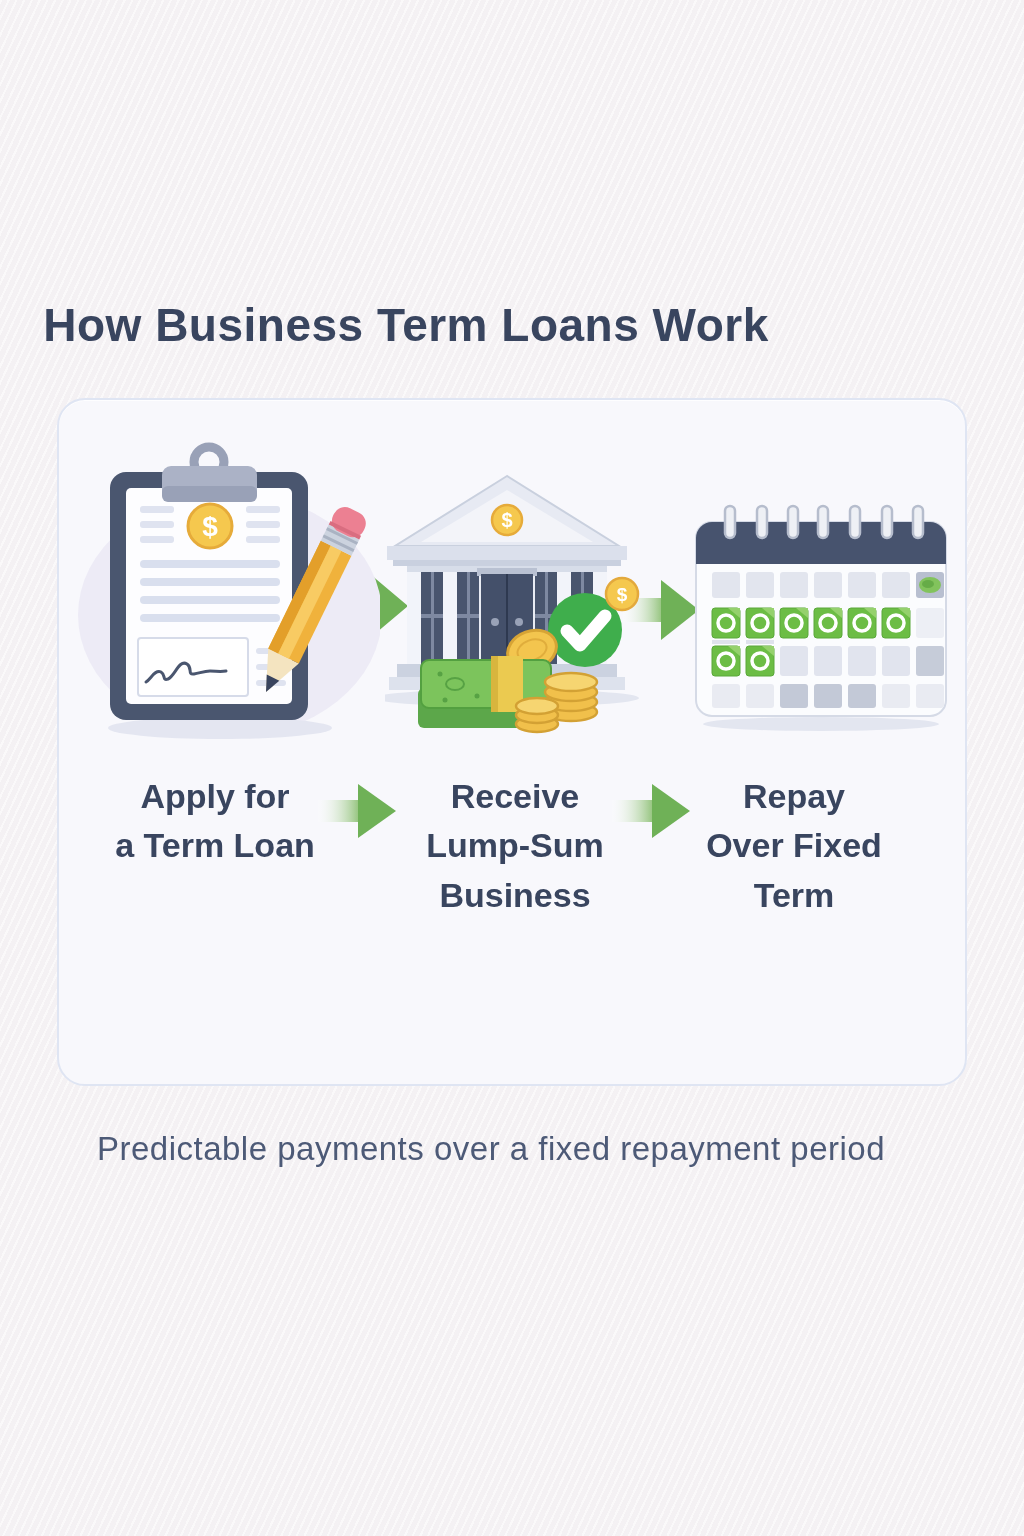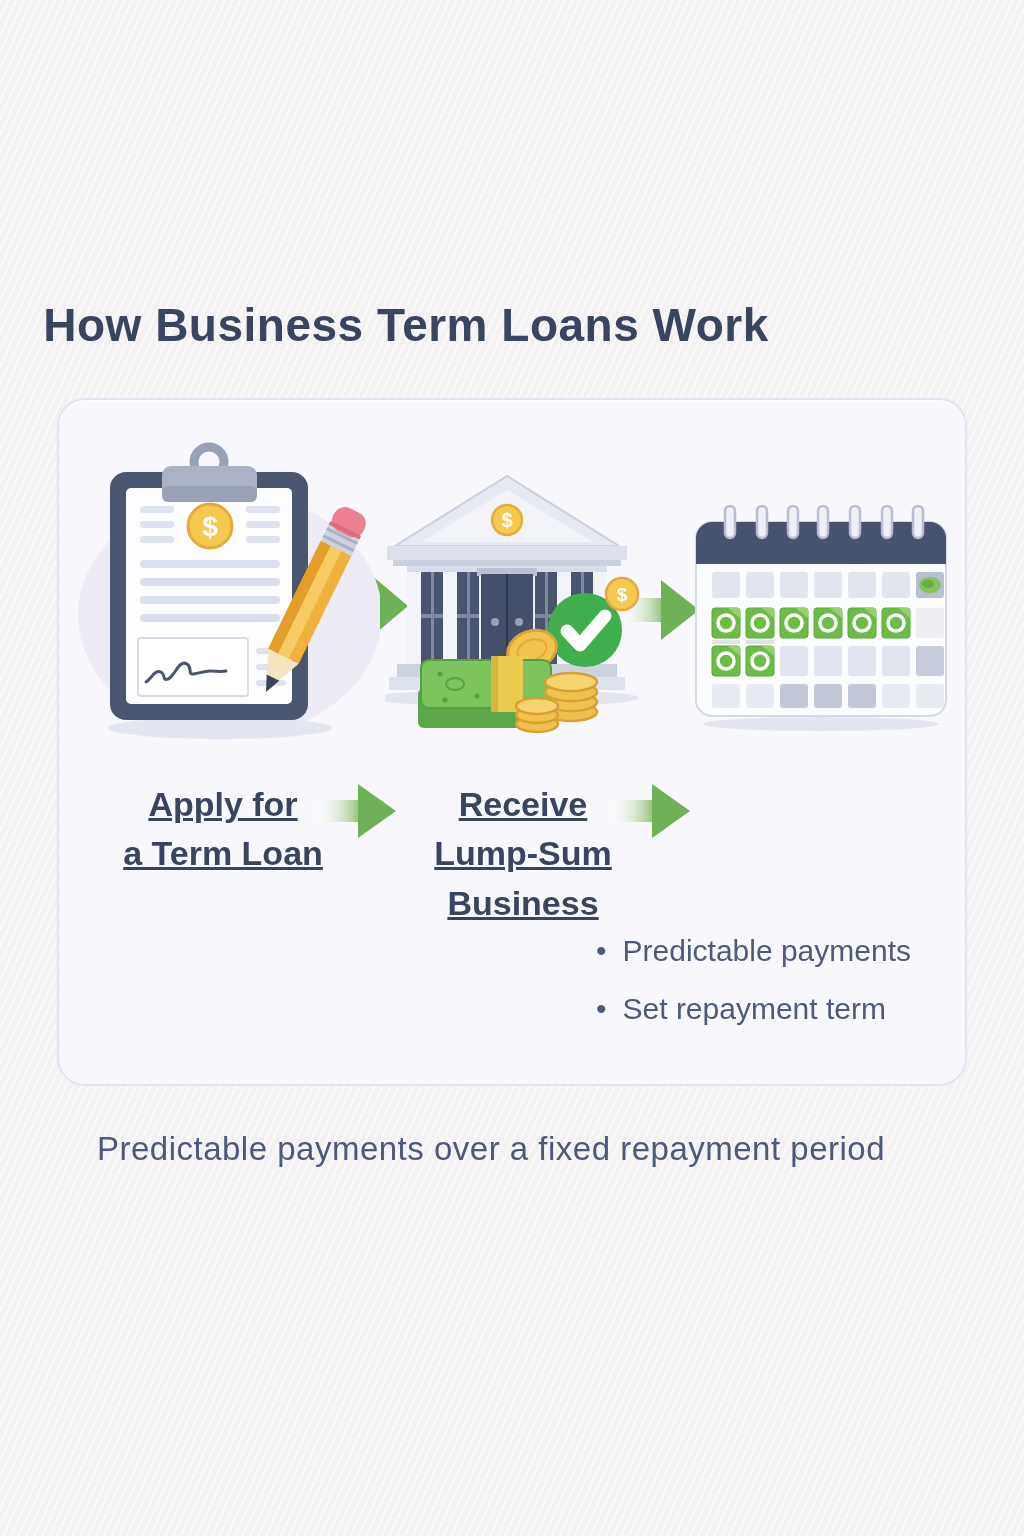--- a/index.html
+++ b/index.html
@@ -22,21 +22,21 @@
     position:absolute;left:57px;top:398px;width:906px;height:684px;
     background:#f8f8fc;border:2px solid #dfe5f3;border-radius:28px;
     box-shadow:0 1px 0 rgba(255,255,255,0.8) inset;
     z-index:0;
   }
   .icon{position:absolute;z-index:2;}
   .arrow{position:absolute;z-index:1;}
   .step-label{
     position:absolute;width:300px;text-align:center;
     font-weight:700;font-size:34px;line-height:1.45;color:#39455f;
-    white-space:pre-line;z-index:3;margin:12px;text-decoration:underline;
+    white-space:pre-line;z-index:3;margin:4px;
   }
   .benefits{
     position:absolute;left:596px;top:934px;width:370px;margin:0;padding:0;
     list-style:none;z-index:3;
   }
   .benefits li{
     font-size:30px;color:#4d5b79;margin-bottom:24px;font-weight:400;
   }
   .benefits li::before{content:"\2022";margin-right:16px;color:#4d5b79;}
   .caption{
@@ -264,21 +264,20 @@
       </defs>
     <rect x="0" y="18" width="42" height="22" fill="url(#ag4)"></rect>
     <polygon points="40,2 40,56 78,29" fill="#6fb157"></polygon>
   </svg>
 
   <p class="step-label" style="left:61px;top:768px">Apply for
 a Term Loan</p>
   <p class="step-label" style="left:361px;top:768px">Receive
 Lump-Sum
 Business</p>
-
-  <ul class="benefits">
-    <li>Predictable payments</li>
-    <li>Set repayment term</li>
-  </ul>
+  <p class="step-label" style="left:640px;top:768px">Repay
+Over Fixed
+Term</p>
+
 
   <p class="caption">Predictable payments over a fixed repayment period</p>
 
 </div>
 
 </body></html>

